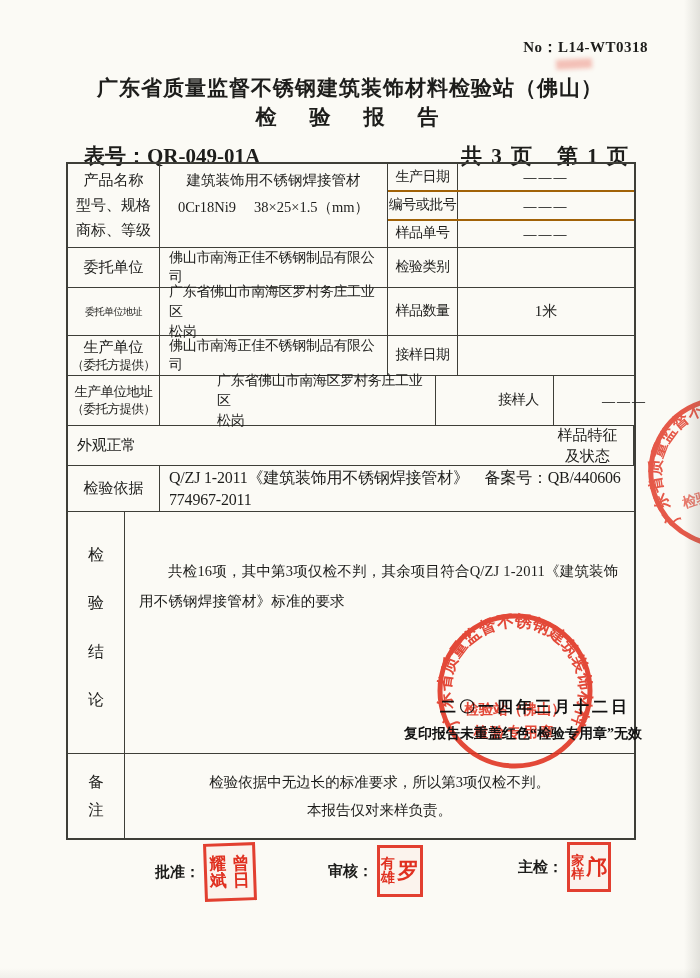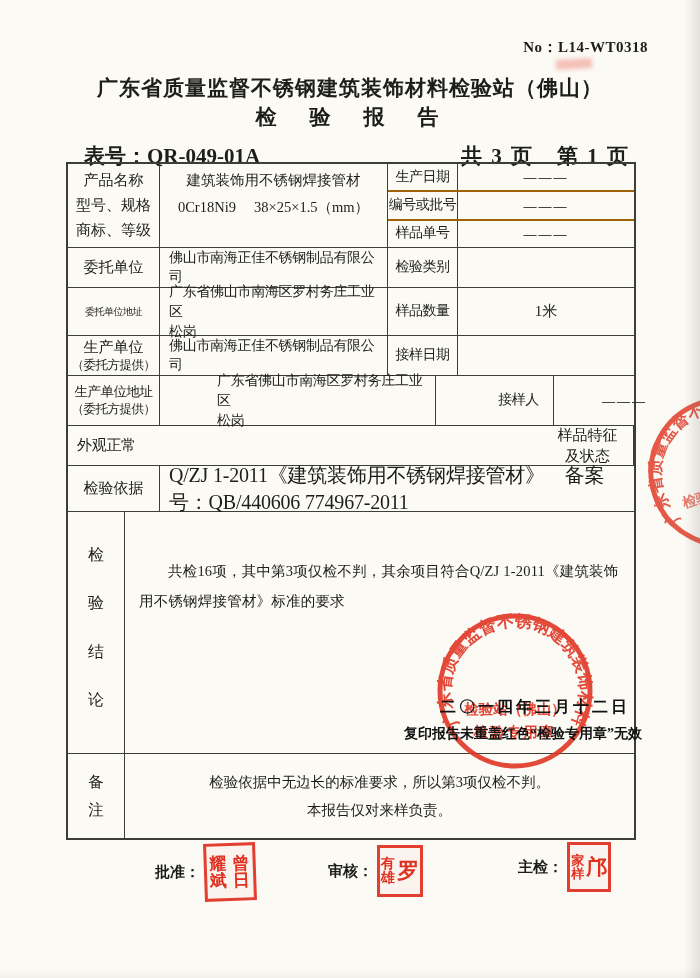--- a/index.html
+++ b/index.html
@@ -55,21 +55,21 @@
   .r6{height:40px;}
   .r7{height:46px;}
   .r8{height:242px;}
   .r9{height:84px;}
   .r8 .vchars{justify-content:space-between;padding:32px 0 42px 0;}
   .r9 .vchars{justify-content:center;gap:7px;font-size:15.5px;}
   .conc-cell{align-items:stretch;justify-content:flex-start;}
   .conc-text{margin:44px 10px 0 14px;font-size:14.5px;line-height:30px;
         text-indent:2em;letter-spacing:0.2px;}
   .rem-cell{gap:3px;font-size:14.5px;line-height:25px;}
-  .basis-val{font-size:20px;letter-spacing:-0.2px;}
+  .basis-val{font-size:16px;letter-spacing:-0.2px;}
 
   
   .stamp-main{position:absolute;left:430px;top:606px;width:170px;height:170px;opacity:.88;}
   .stamp-side{position:absolute;left:641px;top:390px;width:170px;height:175px;opacity:.8;}
   .conc-date{position:absolute;left:440px;top:697px;font-size:16px;letter-spacing:3px;
         font-weight:bold;color:#111;}
   .copy-notice{position:absolute;left:404px;top:725px;font-size:14px;font-weight:bold;color:#111;}
 
   
   .sig{position:absolute;display:flex;align-items:center;gap:4px;}

